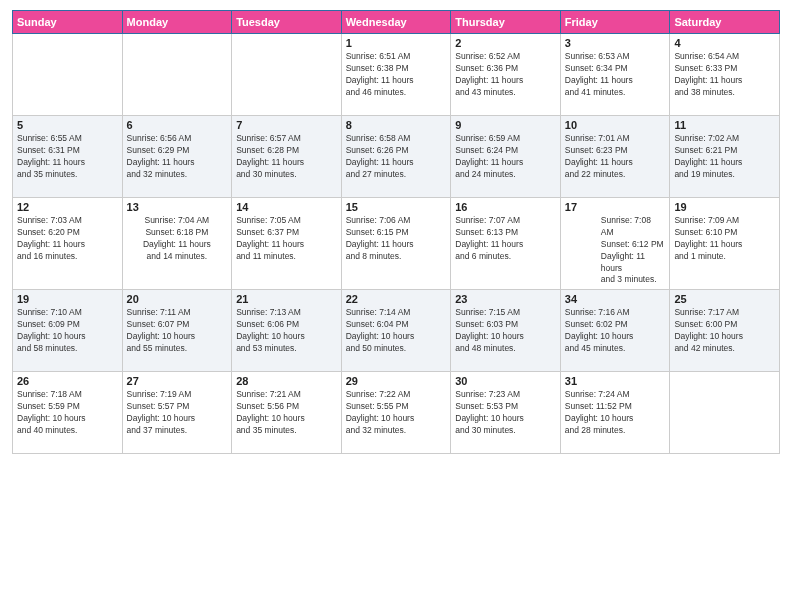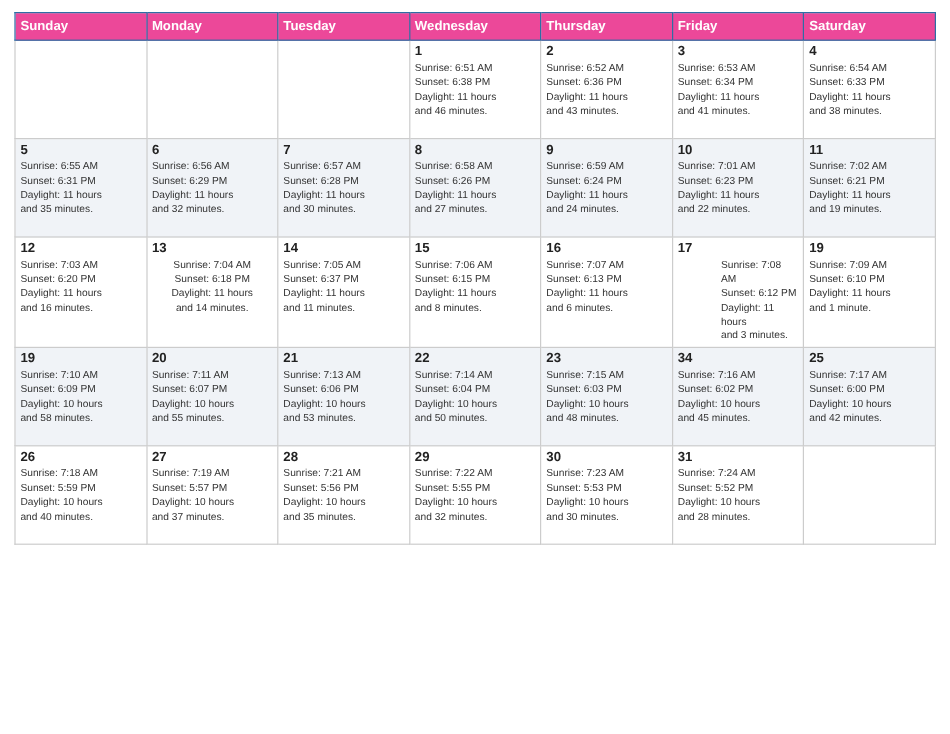--- a/index.html
+++ b/index.html
@@ -322,21 +322,21 @@
           <td>
             <span class="day-num">30</span>
             <div class="day-info" style="white-space: pre-line;">Sunrise: 7:23 AM
 Sunset: 5:53 PM
 Daylight: 10 hours
 and 30 minutes.</div>
           </td>
           <td>
             <span class="day-num">31</span>
             <div class="day-info" style="white-space: pre-line;">Sunrise: 7:24 AM
-Sunset: 5:52 PM
+Sunset: 11:52 PM
 Daylight: 10 hours
 and 28 minutes.</div>
           </td>
           <td class="empty"></td>
         </tr>
       </tbody>
   </table>
 </div>
 
 </body></html>

